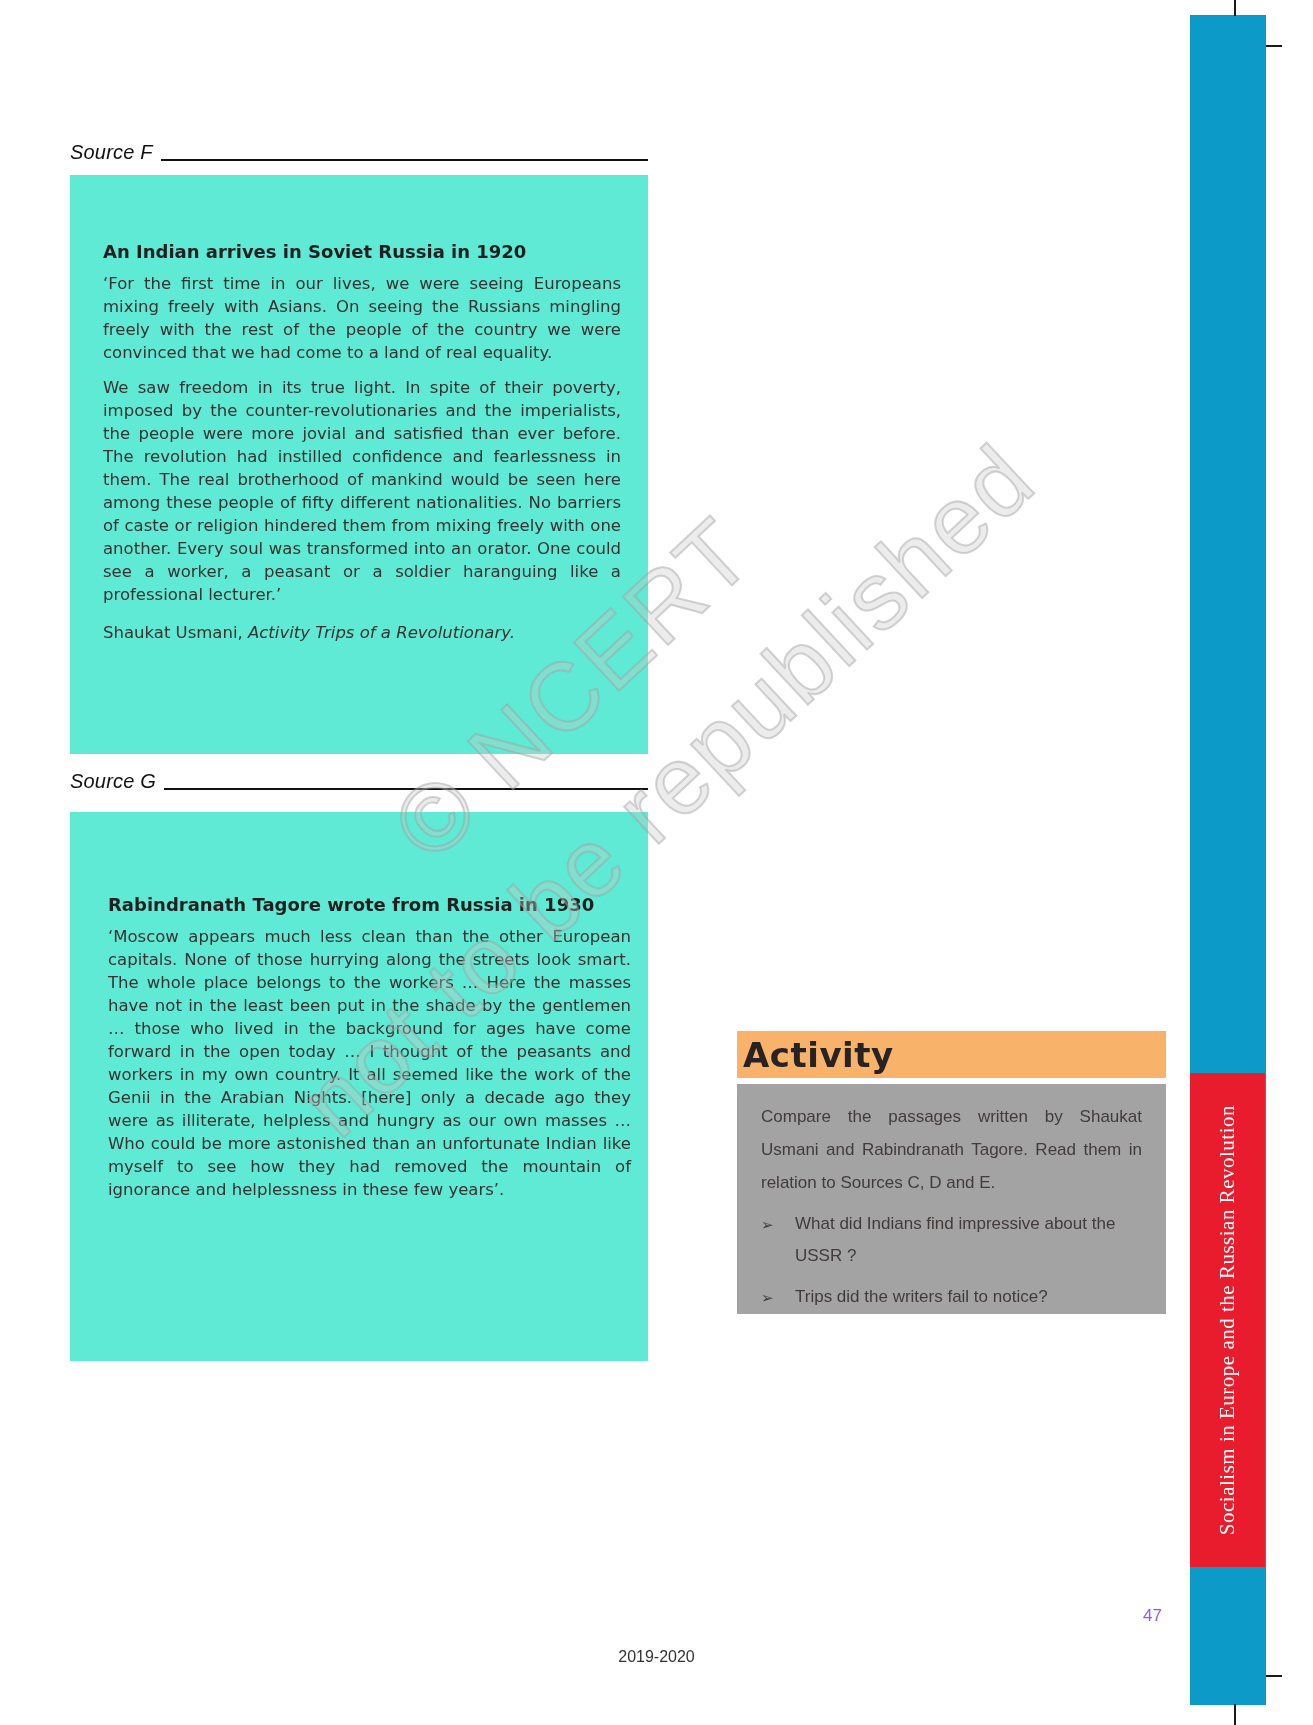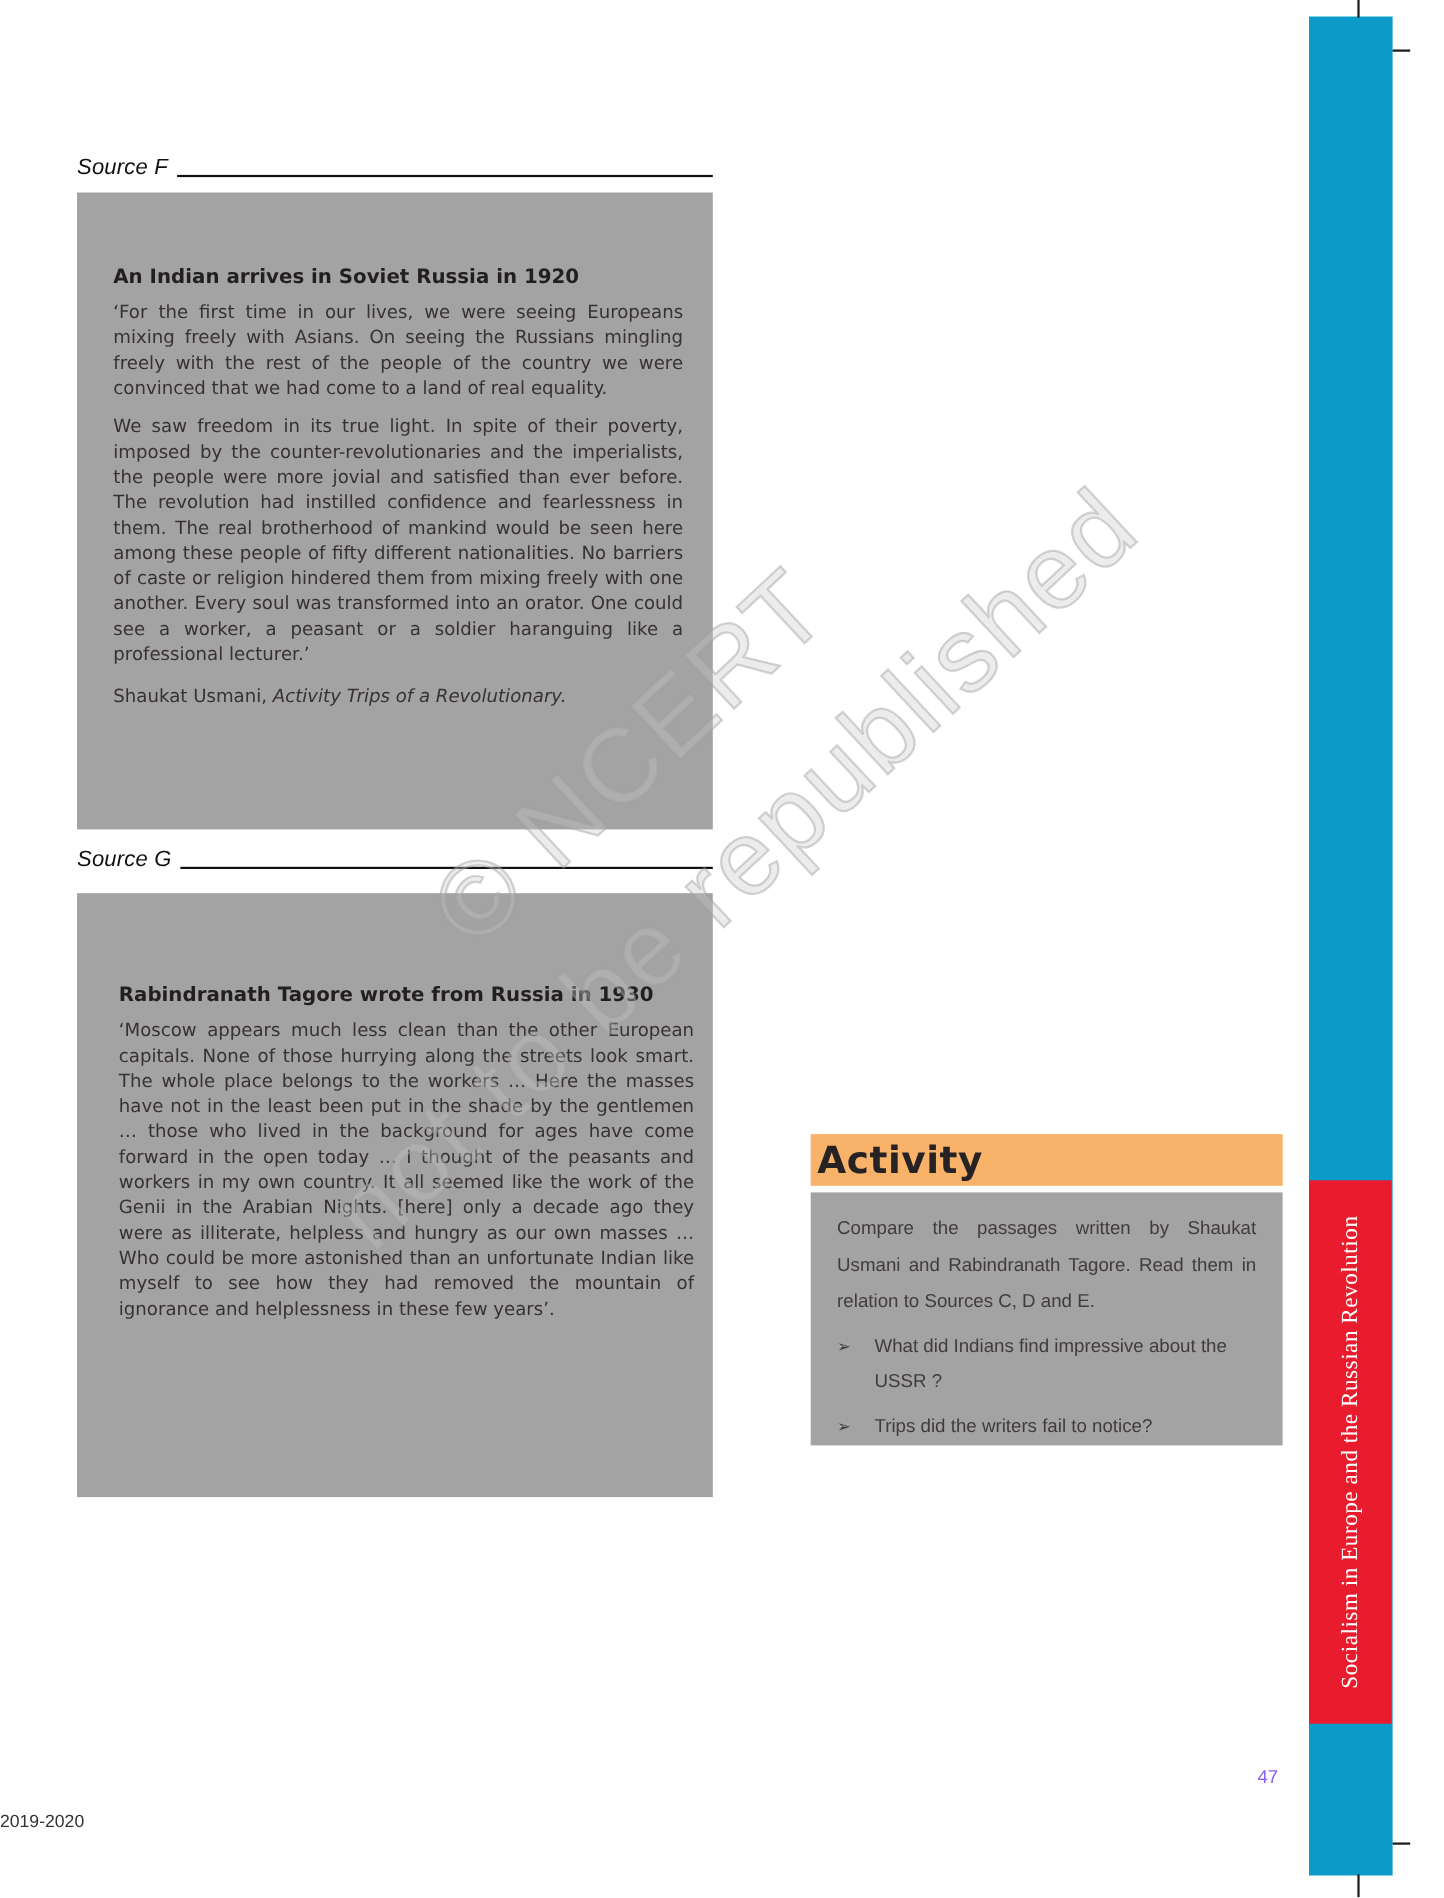--- a/index.html
+++ b/index.html
@@ -35,21 +35,21 @@
     border-bottom: 2.5px solid #111111;
     margin-left: 8px;
     margin-bottom: 3px;
   }
 
   
   .src-box {
     position: absolute;
     left: 70px;
     width: 578px;
-    background: #a3a3a3;
+    background: #5eead4;
     box-sizing: border-box;
   }
   .src-box h3 {
     margin: 0 0 10px 0;
     font-size: 18px;
     font-weight: bold;
     color: #231f20;
   }
   .src-box p {
     margin: 0 0 12px 0;
@@ -184,20 +184,21 @@
     text-align: right;
     font-family: "Liberation Sans", sans-serif;
     font-size: 17px;
     color: #8b5cf6;
   }
   .footer {
     position: absolute;
     left: 0;
     top: 1648px;
     width: 1313px;
+    text-align: center;
     font-family: "Liberation Sans", sans-serif;
     font-size: 16px;
     color: #333333;
   }
 </style>
 </head>
 <body>
 
 <div class="page">
 

